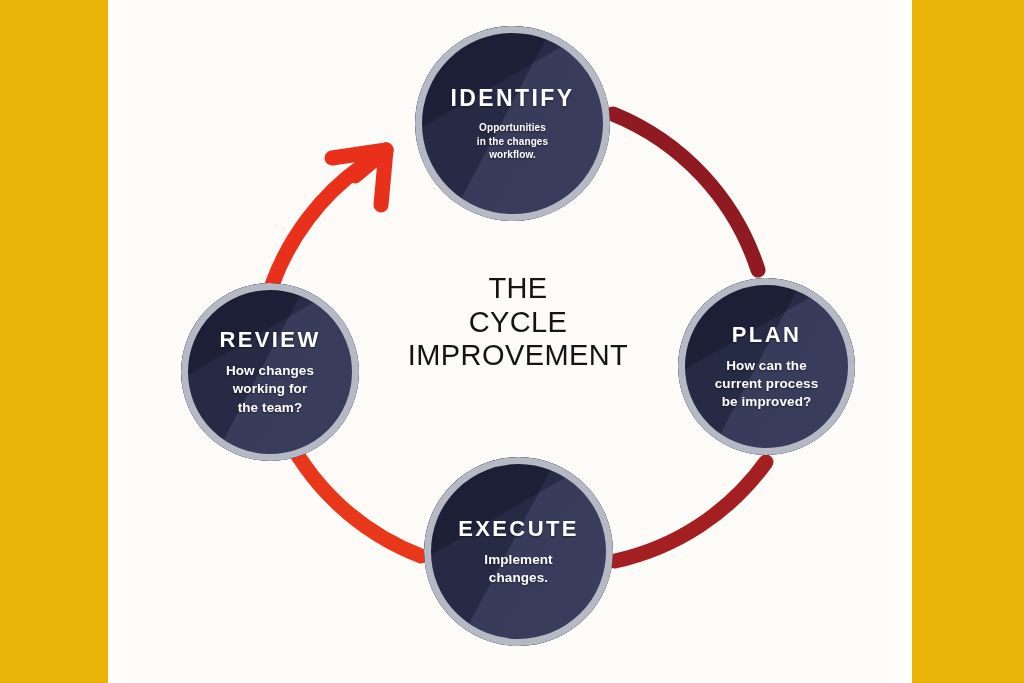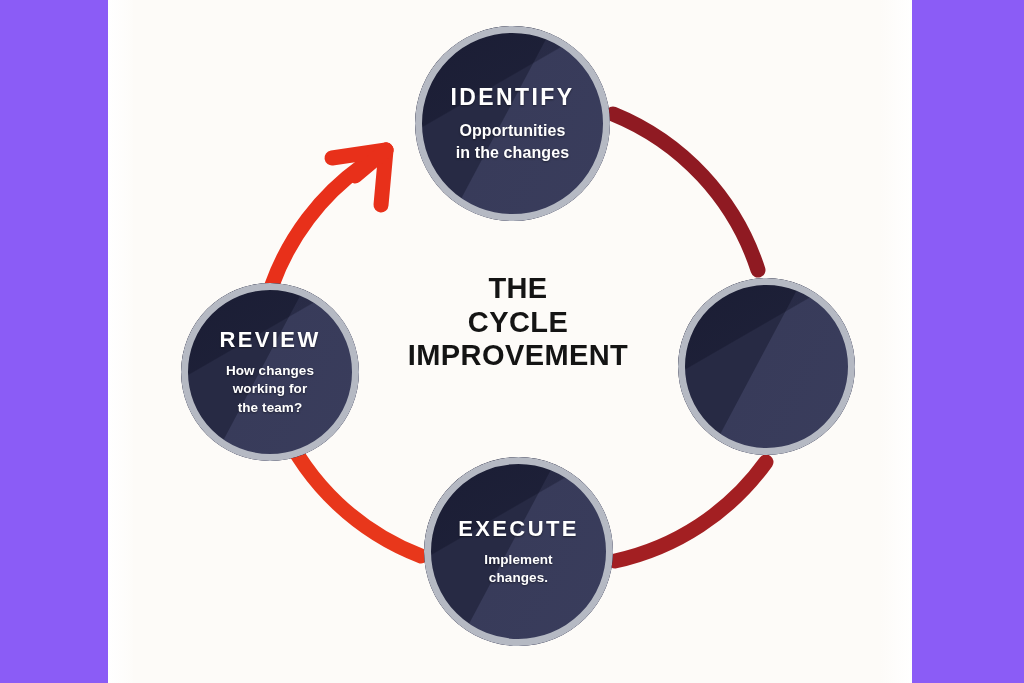--- a/index.html
+++ b/index.html
@@ -10,21 +10,21 @@
   }
   body {
     font-family: "Liberation Sans", sans-serif;
     -webkit-font-smoothing: antialiased;
   }
 
   #stage {
     position: relative;
     width: 1024px;
     height: 683px;
-    background: #8b5cf6;
+    background: #eab308;
     overflow: hidden;
   }
 
   
   #canvas-panel {
     position: absolute;
     left: 133px;
     top: 0;
     width: 752px;
     height: 683px;
@@ -115,21 +115,21 @@
     font-weight: bold;
     letter-spacing: 0.1px;
     text-shadow: 0 1px 2px rgba(0,0,0,0.45);
   }
 
   
   #node-identify {
     left: 415px; top: 26px; width: 195px; height: 195px;
   }
   #node-identify .node-title { font-size: 23px; margin-bottom: 9px; }
-  #node-identify .node-desc  { font-size: 16px; line-height: 1.35; }
+  #node-identify .node-desc  { font-size: 10px; line-height: 1.35; }
 
   #node-plan {
     left: 678px; top: 278px; width: 177px; height: 177px;
   }
   #node-plan .node-title { font-size: 22px; margin-bottom: 9px; }
   #node-plan .node-desc  { font-size: 13.5px; line-height: 1.35; }
 
   #node-execute {
     left: 424px; top: 457px; width: 189px; height: 189px;
   }
@@ -143,21 +143,21 @@
   #node-review .node-desc  { font-size: 13.5px; line-height: 1.35; }
 
   
   #center-title {
     position: absolute;
     left: 370px;
     top: 272px;
     width: 296px;
     text-align: center;
     color: #141414;
-    font-weight: bold;
+    font-weight: normal;
     font-size: 29px;
     line-height: 1.16;
     letter-spacing: 0.4px;
     z-index: 4;
   }
   #center-title span { display: block; white-space: nowrap; }
 </style>
 </head>
 <body>
 
@@ -185,28 +185,37 @@
   </svg>
 
   <div class="node" id="node-identify">
     <span class="facet-a"></span>
     <span class="facet-b"></span>
     <div class="node-inner">
       <div class="node-title">IDENTIFY</div>
       <div class="node-desc">
         <div>Opportunities</div>
         <div>in the changes</div>
+        <div>workflow.</div>
       </div>
     </div>
     <span class="ring"></span>
   </div>
 
   <div class="node" id="node-plan">
     <span class="facet-a"></span>
     <span class="facet-b"></span>
+    <div class="node-inner">
+      <div class="node-title">PLAN</div>
+      <div class="node-desc">
+        <div>How can the</div>
+        <div>current process</div>
+        <div>be improved?</div>
+      </div>
+    </div>
     <span class="ring"></span>
   </div>
 
   <div class="node" id="node-execute">
     <span class="facet-a"></span>
     <span class="facet-b"></span>
     <div class="node-inner">
       <div class="node-title">EXECUTE</div>
       <div class="node-desc">
         <div>Implement</div>

